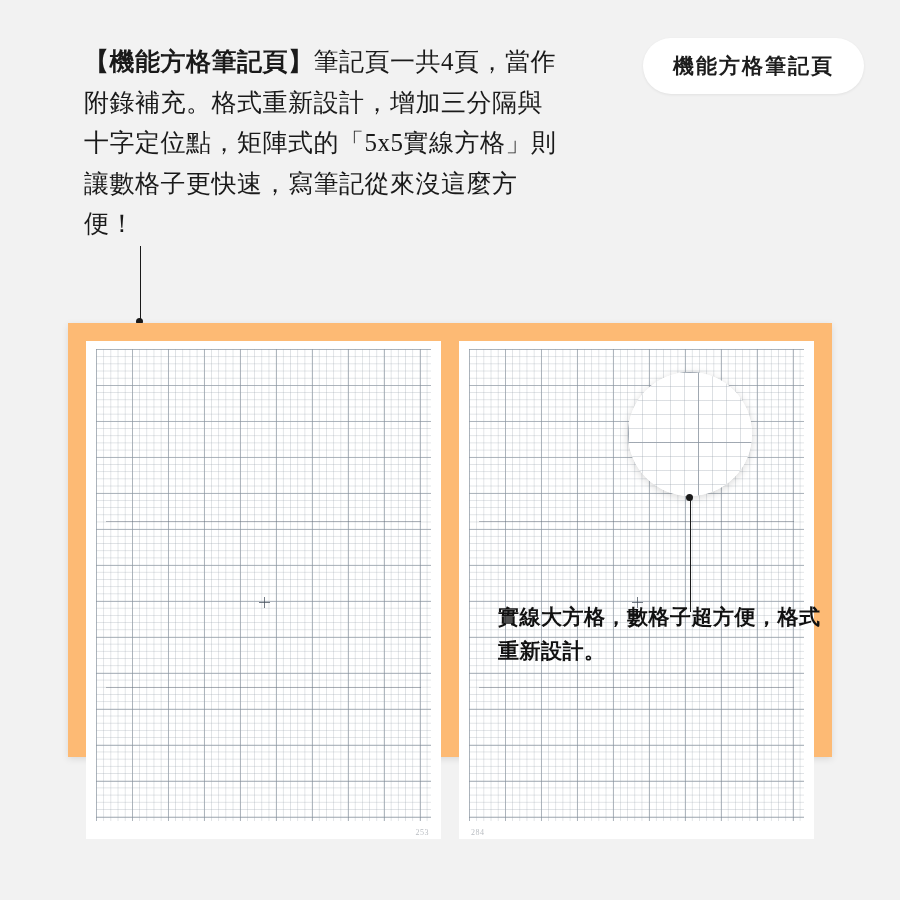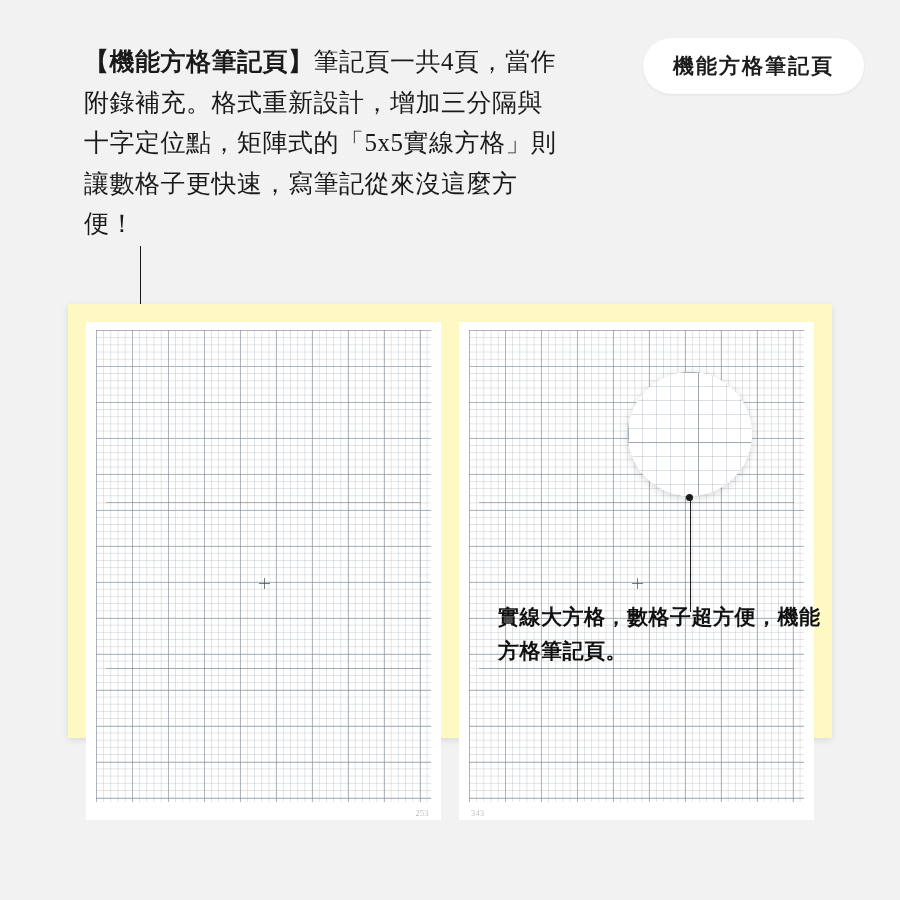--- a/index.html
+++ b/index.html
@@ -62,24 +62,24 @@
     width: 7px;
     height: 7px;
     border-radius: 50%;
     background: #1a1a1a;
   }
 
   
   .spread {
     position: absolute;
     left: 68px;
-    top: 304px;
+    top: 323px;
     width: 764px;
     height: 434px;
-    background: #fef9c3;
+    background: #fdba74;
     box-shadow: 0 2px 7px rgba(0,0,0,0.10);
   }
   .page {
     position: absolute;
     top: 18px;
     height: 498px;
     background: #ffffff;
     overflow: hidden;
   }
   .page.left  { left: 18px;  width: 355px; }
@@ -222,25 +222,25 @@
     </div>
     <div class="page-number">253</div>
   </div>
 
   <div class="page right">
     <div class="grid">
       <div class="divider d1"></div>
       <div class="divider d2"></div>
       <div class="cross c-mid"></div>
     </div>
-    <div class="page-number">343</div>
+    <div class="page-number">284</div>
   </div>
 
 </div>
 
 <div class="magnifier">
   <div class="zoom-grid"></div>
 </div>
 
 <div class="leader-bottom-dot"></div>
 <div class="leader-bottom"></div>
 
-<div class="bottom-caption">實線大方格，數格子超方便，機能方格筆記頁。</div>
+<div class="bottom-caption">實線大方格，數格子超方便，格式重新設計。</div>
 
 </body></html>

